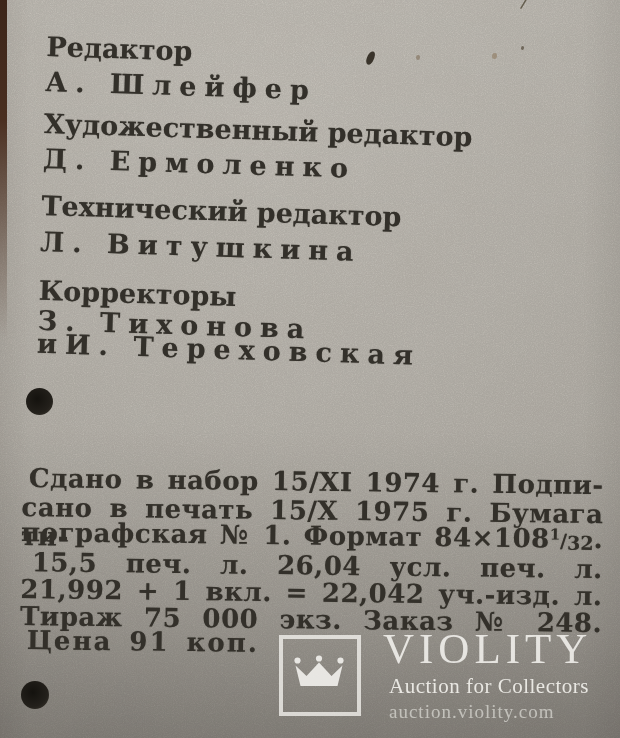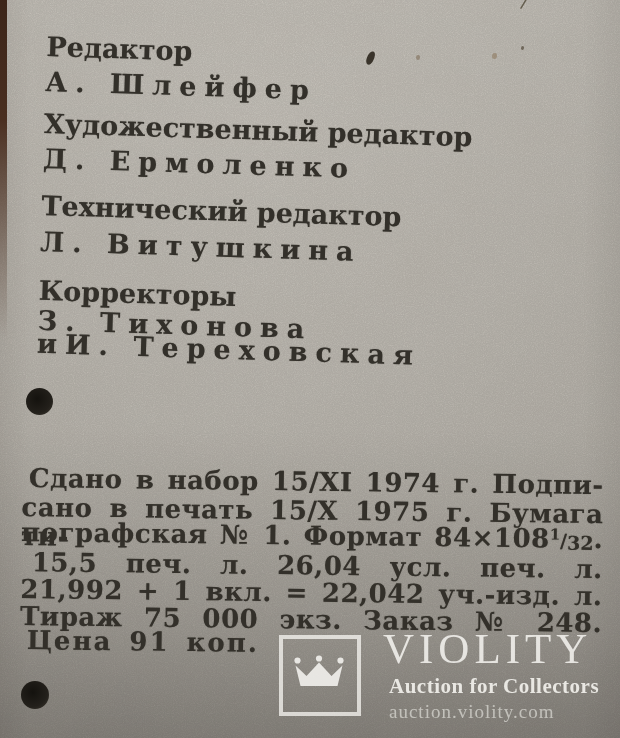--- a/index.html
+++ b/index.html
@@ -54,21 +54,21 @@
   .sp-b{left:416px;top:55px;width:4px;height:5px;background:rgba(122,104,82,0.55);}
   .sp-c{left:492px;top:53px;width:5px;height:6px;background:rgba(134,110,80,0.5);}
   .sp-d{left:521px;top:46px;width:3px;height:4px;background:rgba(84,74,60,0.7);}
   
   .wm{font-family:"Liberation Serif",serif;}
   .wm-frame{position:absolute;left:279px;top:635px;width:74px;height:73px;
     border:4px solid rgba(248,247,243,0.75);}
   .wm-crown{position:absolute;left:10px;top:15px;}
   .wm-title{position:absolute;left:383px;top:627px;font-size:43px;line-height:1;
     letter-spacing:5px;color:rgba(250,249,245,0.82);white-space:nowrap;}
-  .wm-sub{position:absolute;left:389px;top:676px;font-size:21px;line-height:1;font-weight:700;
+  .wm-sub{position:absolute;left:389px;top:676px;font-size:21px;line-height:1;font-weight:400;
     letter-spacing:0.5px;color:rgba(250,249,245,0.85);white-space:nowrap;}
   .wm-url{position:absolute;left:389px;top:702px;font-size:19px;line-height:1;
     letter-spacing:1px;color:rgba(248,247,243,0.55);white-space:nowrap;}
 </style>
 </head>
 <body>
 
 <div class="page">
 
   <svg class="grain">

